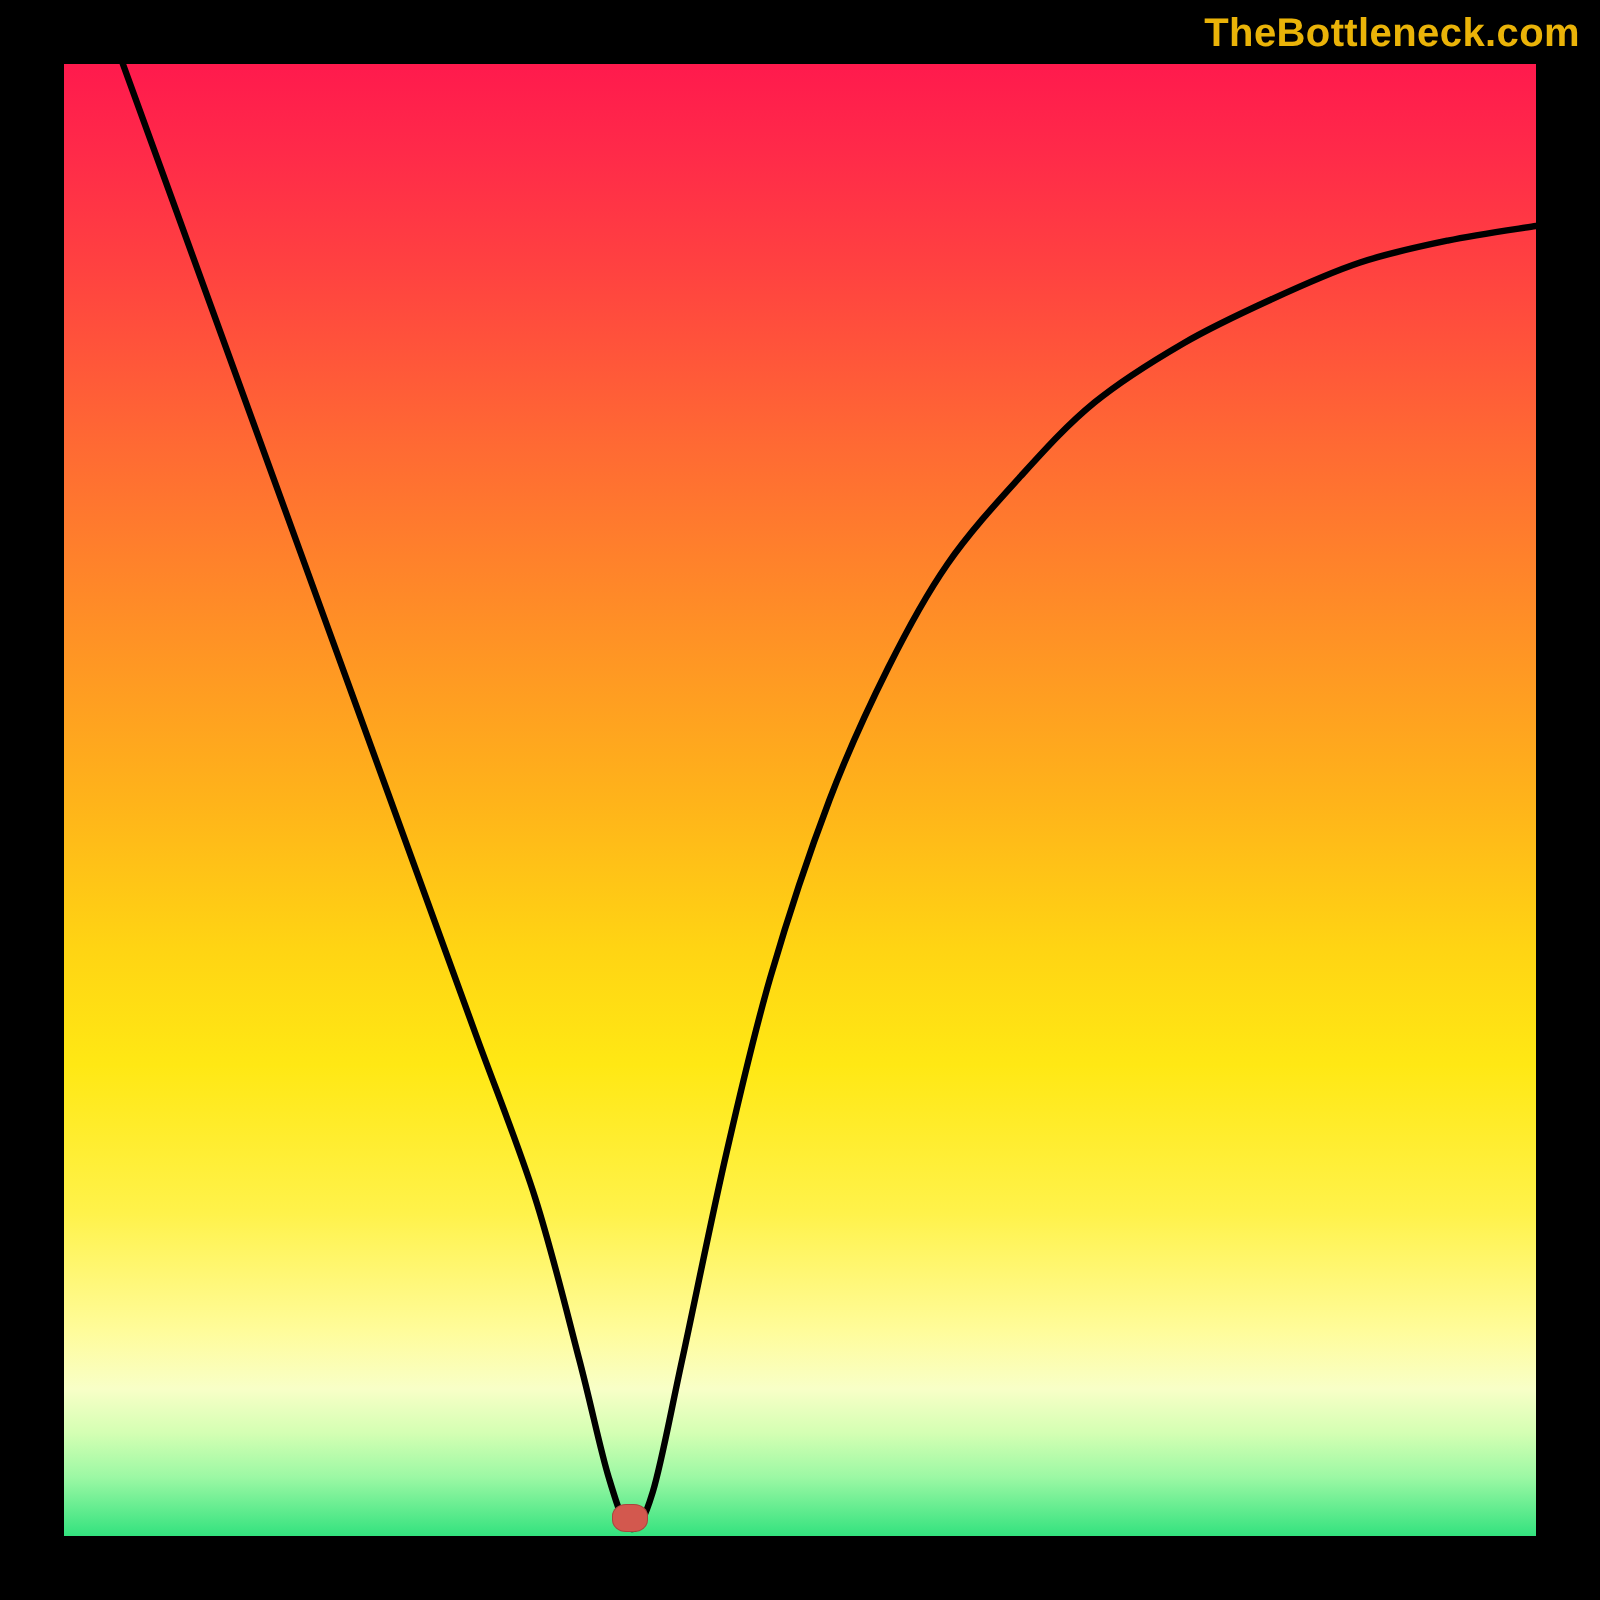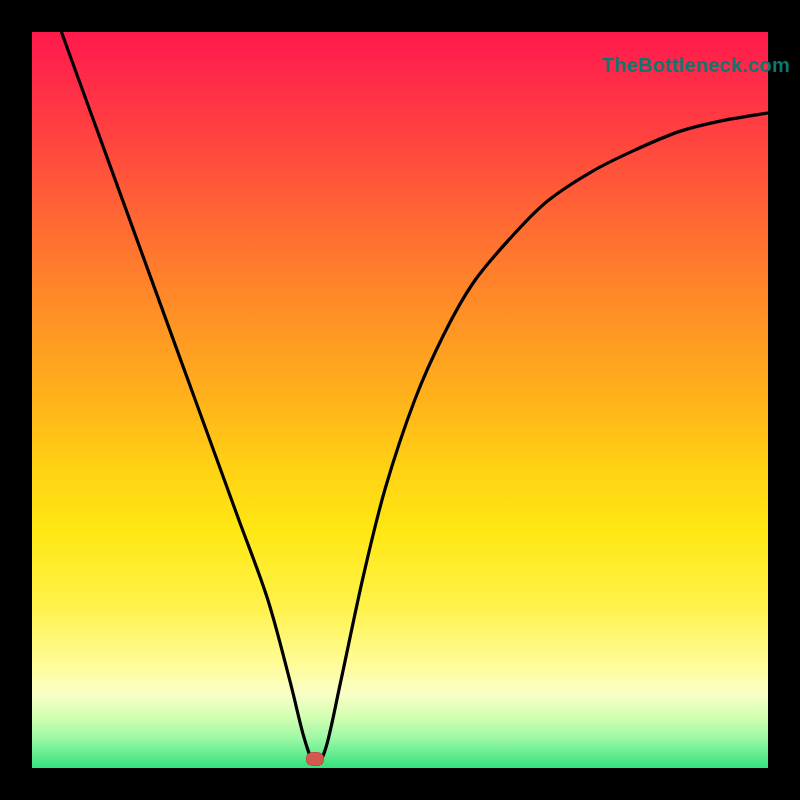--- a/index.html
+++ b/index.html
@@ -46,24 +46,23 @@
       #33e27e 100%
     );
   }
   .watermark {
     position: absolute;
     top: 6px;
     right: 10px;
     font-family: Arial, Helvetica, sans-serif;
     font-size: 20px;
     font-weight: 600;
-    color: #0f766e;
+    color: #eab308;
     letter-spacing: 0.2px;
     user-select: none;
-    margin-top: 48px;
   }
   svg {
     position: absolute;
     inset: 0;
   }
   .marker {
     position: absolute;
     width: 18px;
     height: 14px;
     background: #d3584e;

